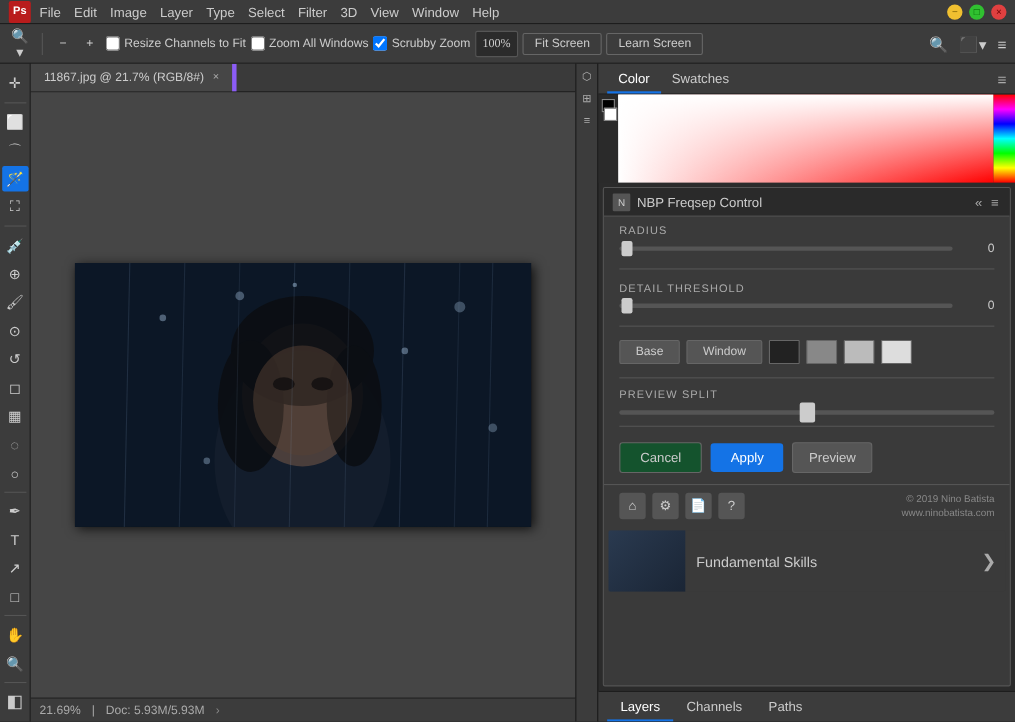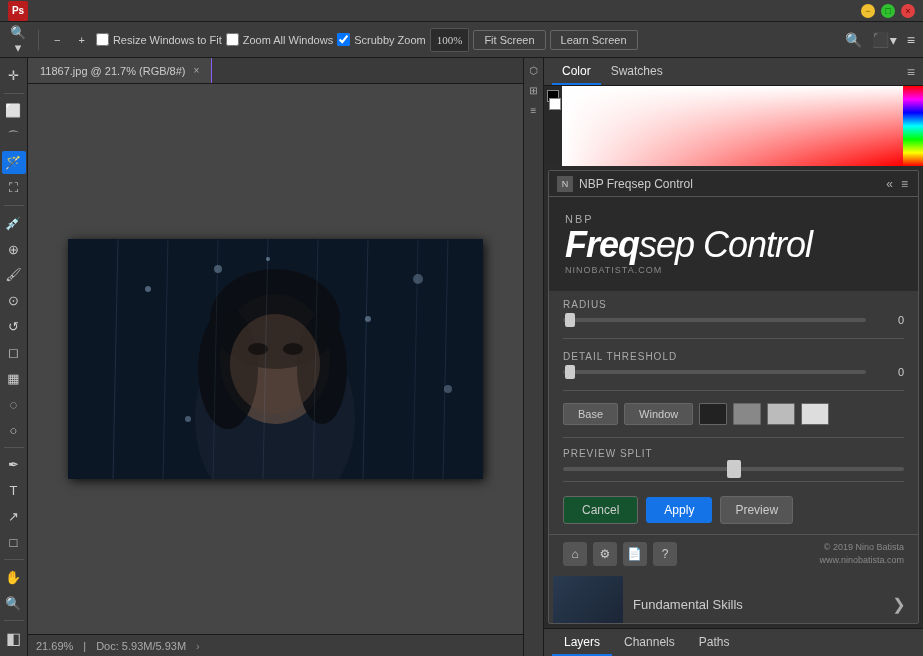--- a/index.html
+++ b/index.html
@@ -93,21 +93,21 @@
 
     
     #tab-bar {
       background: #3a3a3a;
       height: 26px;
       display: flex;
       align-items: center;
       border-bottom: 1px solid #1a1a1a;
     }
     #tab-bar .tab {
-      background: #2b2b2b; border-right: 1px solid #8b5cf6;
+      background: #2b2b2b; border-right: 4px solid #8b5cf6;
       padding: 0 12px; height: 100%; display: flex; align-items: center;
       gap: 8px; font-size: 11px; color: #ccc; cursor: pointer;
     }
     #tab-bar .tab.active { background: #464646; }
     #tab-bar .tab-close { font-size: 10px; color: #aaa; cursor: pointer; }
 
     
     #canvas {
       flex: 1;
       display: flex;
@@ -383,39 +383,52 @@
     #learn-section {
       padding: 4px 8px;
       font-size: 11px; color: #888;
     }
   </style>
 </head>
 <body>
 
 <div id="menu-bar">
   <div class="ps-logo">Ps</div>
+  <div class="menu-items">
+    <span>File</span>
+    <span>Edit</span>
+    <span>Image</span>
+    <span>Layer</span>
+    <span>Type</span>
+    <span>Select</span>
+    <span>Filter</span>
+    <span>3D</span>
+    <span>View</span>
+    <span>Window</span>
+    <span>Help</span>
+  </div>
   <div class="window-controls">
     <div class="win-btn win-min">−</div>
     <div class="win-btn win-max">□</div>
     <div class="win-btn win-close">×</div>
   </div>
 </div>
 
 <div id="toolbar">
   <button class="tool-btn">🔍 ▾</button>
   <div class="toolbar-separator"></div>
   <button class="toolbar-btn">
     <span>−</span>
   </button>
   <button class="toolbar-btn">
     <span>+</span>
   </button>
   <label class="toolbar-checkbox">
     <input type="checkbox" style="">
-    <span>Resize Windows to Fit</span>
+    <span>Resize Channels to Fit</span>
   </label>
   <label class="toolbar-checkbox">
     <input type="checkbox" style="">
     <span>Zoom All Windows</span>
   </label>
   <label class="toolbar-checkbox">
     <input type="checkbox" checked="" style="">
     <span>Scrubby Zoom</span>
   </label>
   <div class="toolbar-zoom">
@@ -557,27 +570,20 @@
         </div>
         <span class="dialog-title">NBP Freqsep Control</span>
         <div class="dialog-controls">
           <button class="dialog-ctrl-btn">«</button>
           <button class="dialog-ctrl-btn">≡</button>
         </div>
       </div>
 
       <div id="nbp-dialog-content">
 
-        <div id="nbp-header">
-          <div id="nbp-logo-nino">NBP</div>
-          <div id="nbp-logo-title">
-            <span style="font-weight:bold;">Freq</span><span style="font-weight:300;font-style:italic;">sep</span><span> Control</span>
-          </div>
-          <div id="nbp-logo-subtitle">NINOBATISTA.COM</div>
-        </div>
 
         <div class="nbp-control-group">
           <div class="nbp-label">RADIUS</div>
           <div class="nbp-slider-row">
             <div class="nbp-slider">
               <div class="nbp-slider-thumb"></div>
             </div>
             <span class="nbp-value">0</span>
           </div>
         </div>

